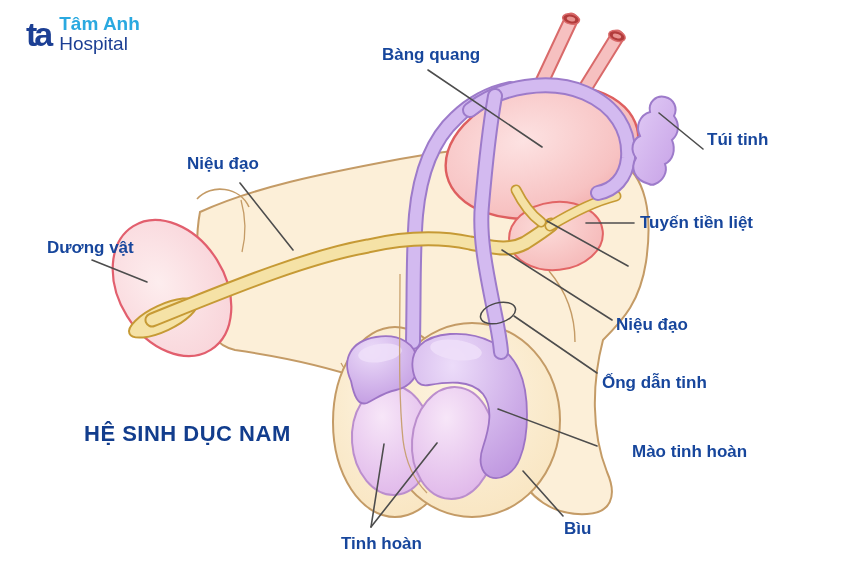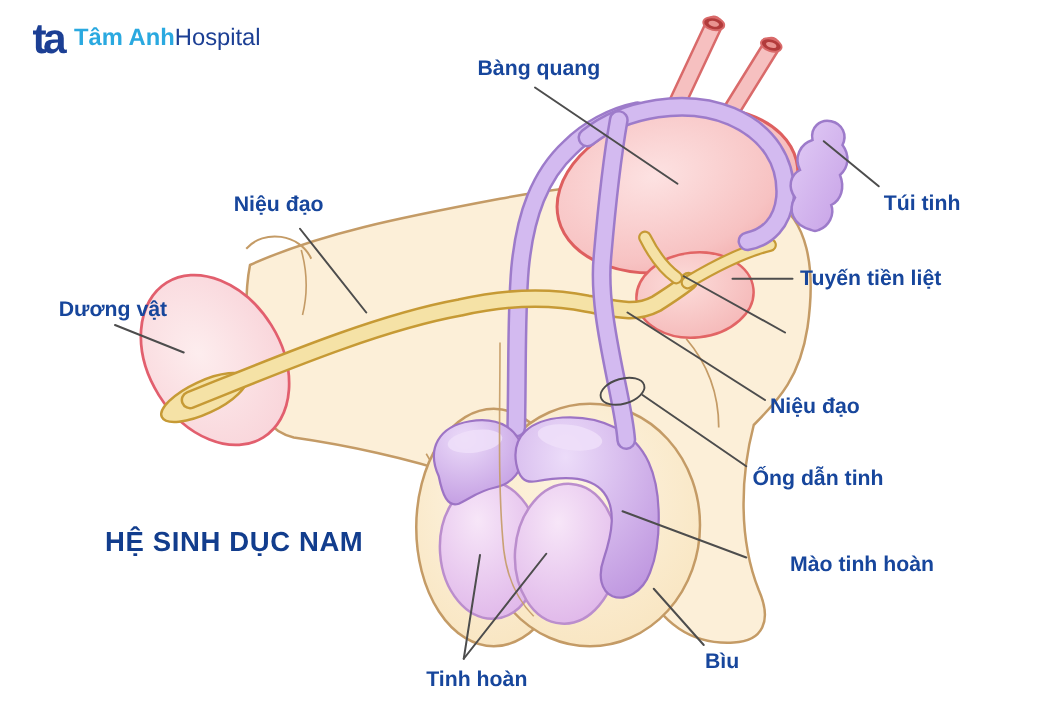--- a/index.html
+++ b/index.html
@@ -3,21 +3,21 @@
 <meta charset="utf-8">
 <style>
   html,body{margin:0;padding:0;}
   body{font-family:"Liberation Sans",sans-serif;background:#ffffff;}
   .stage{position:relative;width:847px;height:565px;background:#ffffff;overflow:hidden;}
   .stage svg{position:absolute;left:0;top:0;}
   .lbl{position:absolute;color:#17469c;font-size:17px;font-weight:600;line-height:1.25;white-space:nowrap;text-align:center;}
   .title{position:absolute;left:84px;top:421px;color:#123d8d;font-size:22px;font-weight:800;letter-spacing:.5px;white-space:nowrap;}
   .logo{position:absolute;left:26px;top:14px;display:flex;align-items:center;}
   .logo .mark{font-size:34px;font-weight:800;color:#1c3f94;letter-spacing:-3px;line-height:1;}
-  .logo .names{margin-left:9px;display:flex;flex-direction:row;justify-content:center;}
+  .logo .names{margin-left:9px;display:flex;flex-direction:column;justify-content:center;}
   .logo .n1{color:#2aa9e0;font-size:19px;font-weight:800;line-height:1.05;}
   .logo .n2{color:#1c3f94;font-size:19px;font-weight:400;line-height:1.05;}
 </style>
 </head>
 <body>
 
 <div class="stage">
 
 <svg width="847" height="565" viewBox="0 0 847 565">
   <defs>
@@ -131,21 +131,21 @@
   <span class="mark">ta</span>
   <span class="names">
     <span class="n1">Tâm Anh</span>
     <span class="n2">Hospital</span>
   </span>
 </div>
 
 <div class="title">HỆ SINH DỤC NAM</div>
 
 <div class="lbl" style="left:382px;top:44px;">Bàng quang</div>
-<div class="lbl" style="left:707px;top:152px;">Túi tinh</div>
+<div class="lbl" style="left:707px;top:129px;">Túi tinh</div>
 <div class="lbl" style="left:640px;top:212px;">Tuyến tiền liệt</div>
 <div class="lbl" style="left:616px;top:314px;">Niệu đạo</div>
 <div class="lbl" style="left:602px;top:372px;">Ống dẫn tinh</div>
 <div class="lbl" style="left:604px;top:441px;margin-left:28px;">Mào tinh hoàn</div>
 <div class="lbl" style="left:564px;top:518px;">Bìu</div>
 <div class="lbl" style="left:341px;top:533px;">Tinh hoàn</div>
 <div class="lbl" style="left:47px;top:237px;">Dương vật</div>
 <div class="lbl" style="left:187px;top:153px;">Niệu đạo</div>
 
 </div>

